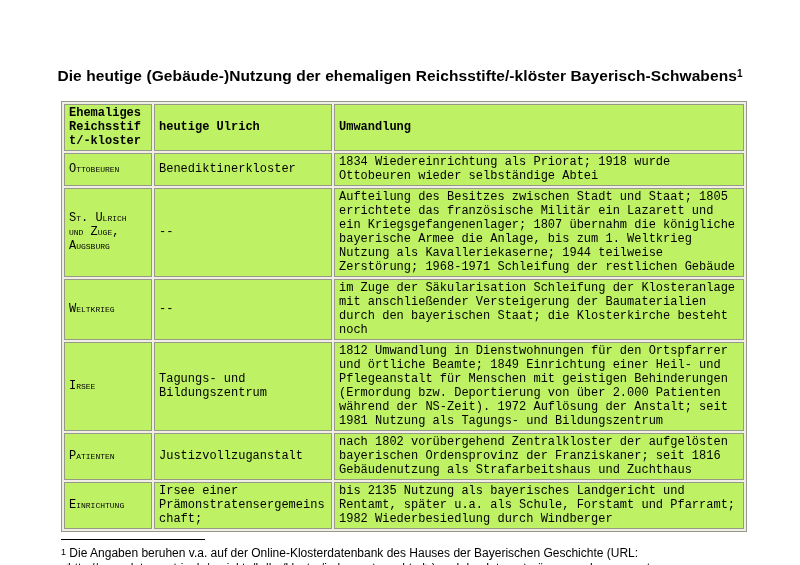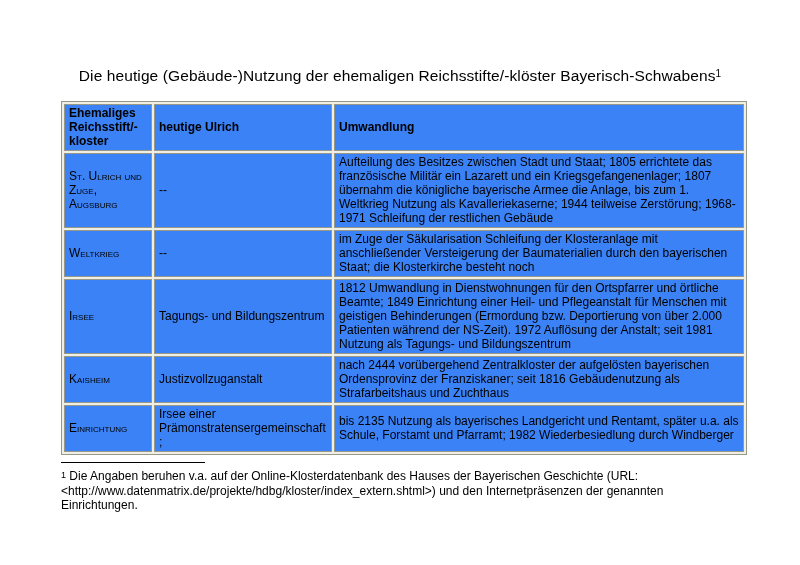--- a/index.html
+++ b/index.html
@@ -14,21 +14,21 @@
     background: #ffffff;
     overflow: hidden;
     font-family: "Liberation Sans", sans-serif;
     color: #000000;
   }
   .doc-title {
     margin: 0;
     padding: 66px 40px 0 40px;
     text-align: center;
     font-size: 15.5px;
-    font-weight: normal;
+    font-weight: bold;
     line-height: 19px;
     letter-spacing: 0.1px;
   }
   .doc-title sup {
     font-size: 10px;
     vertical-align: top;
     position: relative;
     top: -2px;
   }
   table.doc-table {
@@ -36,27 +36,28 @@
     width: 686px;
     table-layout: fixed;
     border-collapse: separate;
     border-spacing: 2px;
     background: #f0efe6;
     border: 1px solid #989888;
   }
   table.doc-table th,
   table.doc-table td {
     border: 1px solid #989888;
-    background: #3b82f6;
+    background: #bef264;
     padding: 1px 4px 2px 4px;
     font-size: 12px;
     line-height: 14px;
     text-align: left;
     vertical-align: middle;
     word-wrap: break-word;
+    font-family: Liberation Mono, monospace;
   }
   table.doc-table th {
     font-weight: bold;
   }
   td.kloster {
     font-variant: small-caps;
   }
   .footnote-area {
     margin: 7px 0 16px 61px;
     width: 645px;
@@ -93,38 +94,43 @@
     </colgroup>
     <thead>
       <tr>
         <th>Ehemaliges Reichsstift/-kloster</th>
         <th>heutige Ulrich</th>
         <th>Umwandlung</th>
       </tr>
     </thead>
     <tbody>
         <tr>
+          <td class="kloster">Ottobeuren</td>
+          <td class="nutzung">Benediktinerkloster</td>
+          <td class="bemerkung">1834 Wiedereinrichtung als Priorat; 1918 wurde Ottobeuren wieder selbständige Abtei</td>
+        </tr>
+        <tr>
           <td class="kloster">St. Ulrich und Zuge, Augsburg</td>
           <td class="nutzung">--</td>
           <td class="bemerkung">Aufteilung des Besitzes zwischen Stadt und Staat; 1805 errichtete das französische Militär ein Lazarett und ein Kriegsgefangenenlager; 1807 übernahm die königliche bayerische Armee die Anlage, bis zum 1. Weltkrieg Nutzung als Kavalleriekaserne; 1944 teilweise Zerstörung; 1968-1971 Schleifung der restlichen Gebäude</td>
         </tr>
         <tr>
           <td class="kloster">Weltkrieg</td>
           <td class="nutzung">--</td>
           <td class="bemerkung">im Zuge der Säkularisation Schleifung der Klosteranlage mit anschließender Versteigerung der Baumaterialien durch den bayerischen Staat; die Klosterkirche besteht noch</td>
         </tr>
         <tr>
           <td class="kloster">Irsee</td>
           <td class="nutzung">Tagungs- und Bildungszentrum</td>
           <td class="bemerkung">1812 Umwandlung in Dienstwohnungen für den Ortspfarrer und örtliche Beamte; 1849 Einrichtung einer Heil- und Pflegeanstalt für Menschen mit geistigen Behinderungen (Ermordung bzw. Deportierung von über 2.000 Patienten während der NS-Zeit). 1972 Auflösung der Anstalt; seit 1981 Nutzung als Tagungs- und Bildungszentrum</td>
         </tr>
         <tr>
-          <td class="kloster">Kaisheim</td>
+          <td class="kloster">Patienten</td>
           <td class="nutzung">Justizvollzuganstalt</td>
-          <td class="bemerkung">nach 2444 vorübergehend Zentralkloster der aufgelösten bayerischen Ordensprovinz der Franziskaner; seit 1816 Gebäudenutzung als Strafarbeitshaus und Zuchthaus</td>
+          <td class="bemerkung">nach 1802 vorübergehend Zentralkloster der aufgelösten bayerischen Ordensprovinz der Franziskaner; seit 1816 Gebäudenutzung als Strafarbeitshaus und Zuchthaus</td>
         </tr>
         <tr>
           <td class="kloster">Einrichtung</td>
           <td class="nutzung">Irsee einer Prämonstratensergemeinschaft;</td>
           <td class="bemerkung">bis 2135 Nutzung als bayerisches Landgericht und Rentamt, später u.a. als Schule, Forstamt und Pfarramt; 1982 Wiederbesiedlung durch Windberger</td>
         </tr>
       </tbody>
   </table>
 
   <div class="footnote-area">

